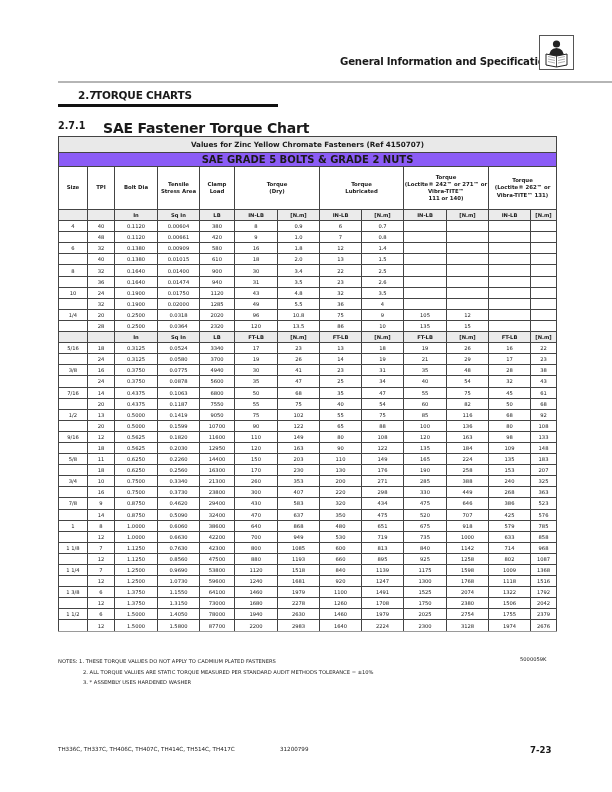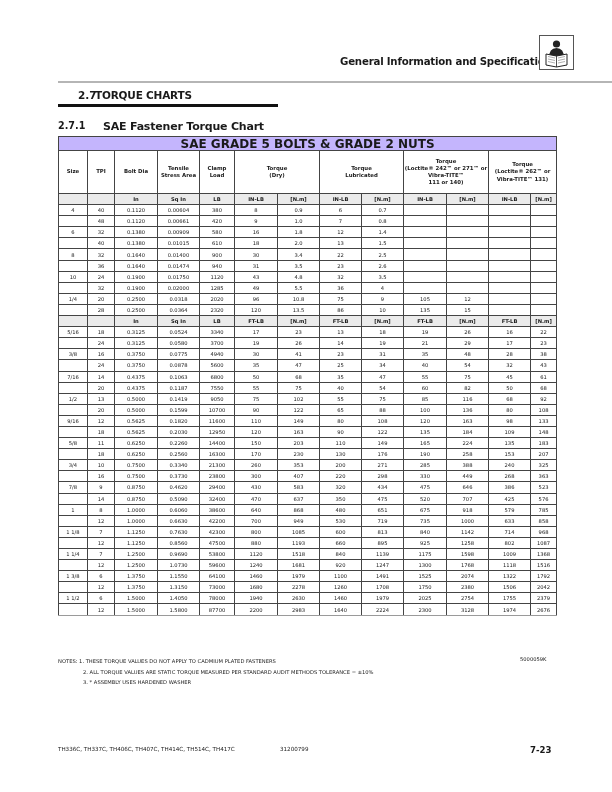--- a/index.html
+++ b/index.html
@@ -7,29 +7,29 @@
          font-family: "DejaVu Sans", sans-serif; color: #1a1a1a; }
   .hdr-title { position: absolute; left: 340px; top: 56px; font-size: 10.2px; font-weight: bold;
                font-family: "DejaVu Sans", sans-serif; letter-spacing: -0.2px; }
   .hdr-icon { position: absolute; left: 539px; top: 35px; width: 35px; height: 35px;
               border: 1px solid #555; box-sizing: border-box; background: #fff; }
   .hdr-rule { position: absolute; left: 58px; top: 81px; width: 554px; height: 2px; background: #b5b5b5; }
   .sec-num { position: absolute; left: 58px; top: 89px; font-size: 10.5px; font-weight: bold; margin-left: 20px; }
   .sec-title { position: absolute; left: 95px; top: 89px; font-size: 10.5px; font-weight: bold; letter-spacing: -0.2px; }
   .sec-rule { position: absolute; left: 58px; top: 104px; width: 220px; height: 3px; background: #111; }
   .sub-num { position: absolute; left: 58px; top: 120px; font-size: 9.6px; font-weight: bold; text-align: center; }
-  .sub-title { position: absolute; left: 103px; top: 120px; font-size: 11px; font-weight: bold; letter-spacing: -0.2px; }
+  .sub-title { position: absolute; left: 103px; top: 120px; font-size: 14px; font-weight: bold; letter-spacing: -0.2px; }
 
   table.torque { position: absolute; left: 58px; top: 136px; width: 498px; border-collapse: collapse;
                  table-layout: fixed; font-size: 5.2px; }
   table.torque td, table.torque th { border: 0.7px solid #444; text-align: center; padding: 0;
                  height: 10.1px; line-height: 10px; overflow: hidden; white-space: nowrap;
                  font-weight: normal; }
   table.torque tr.t1 th { background: #e9e9e9; font-size: 7.2px; font-weight: bold; height: 15px; }
-  table.torque tr.t2 th { background: #c4b5fd; font-size: 12px; font-weight: bold; height: 13px; }
+  table.torque tr.t2 th { background: #8b5cf6; font-size: 10px; font-weight: bold; height: 13px; }
   table.torque tr.colhdr th { font-size: 5.4px; font-weight: bold; height: 42px; line-height: 7.2px;
                  white-space: normal; }
   table.torque tr.units td { background: #ebebeb; font-weight: bold; font-size: 5.2px; }
   table.torque tr.grp td { border-top: 1.6px solid #9a9a9a; }
   table.torque tr.last td { border-bottom: 1.6px solid #9a9a9a; }
 
   .notes { position: absolute; left: 58px; top: 656px; font-size: 5.2px; line-height: 10.5px; }
   .notes .n-ind { padding-left: 25px; }
   .ref { position: absolute; left: 520px; top: 656px; font-size: 5.2px; }
   .foot-models { position: absolute; left: 58px; top: 746px; font-size: 5.6px; }
@@ -68,20 +68,23 @@
       <col style="width:43px">
       <col style="width:42px">
       <col style="width:42px">
     <col style="width:42px">
       <col style="width:43px">
       <col style="width:42px">
       <col style="width:42px">
     <col style="width:26px">
   </colgroup>
   <thead>
+    <tr class="t1">
+        <th colspan="13">Values for Zinc Yellow Chromate Fasteners (Ref 4150707)</th>
+      </tr>
     <tr class="t2">
         <th colspan="13">SAE GRADE 5 BOLTS &amp; GRADE 2 NUTS</th>
       </tr>
     <tr class="colhdr">
       <th>Size</th>
       <th>TPI</th>
       <th>Bolt Dia</th>
       <th>Tensile Stress Area</th>
       <th>Clamp Load</th>
       <th colspan="2">

